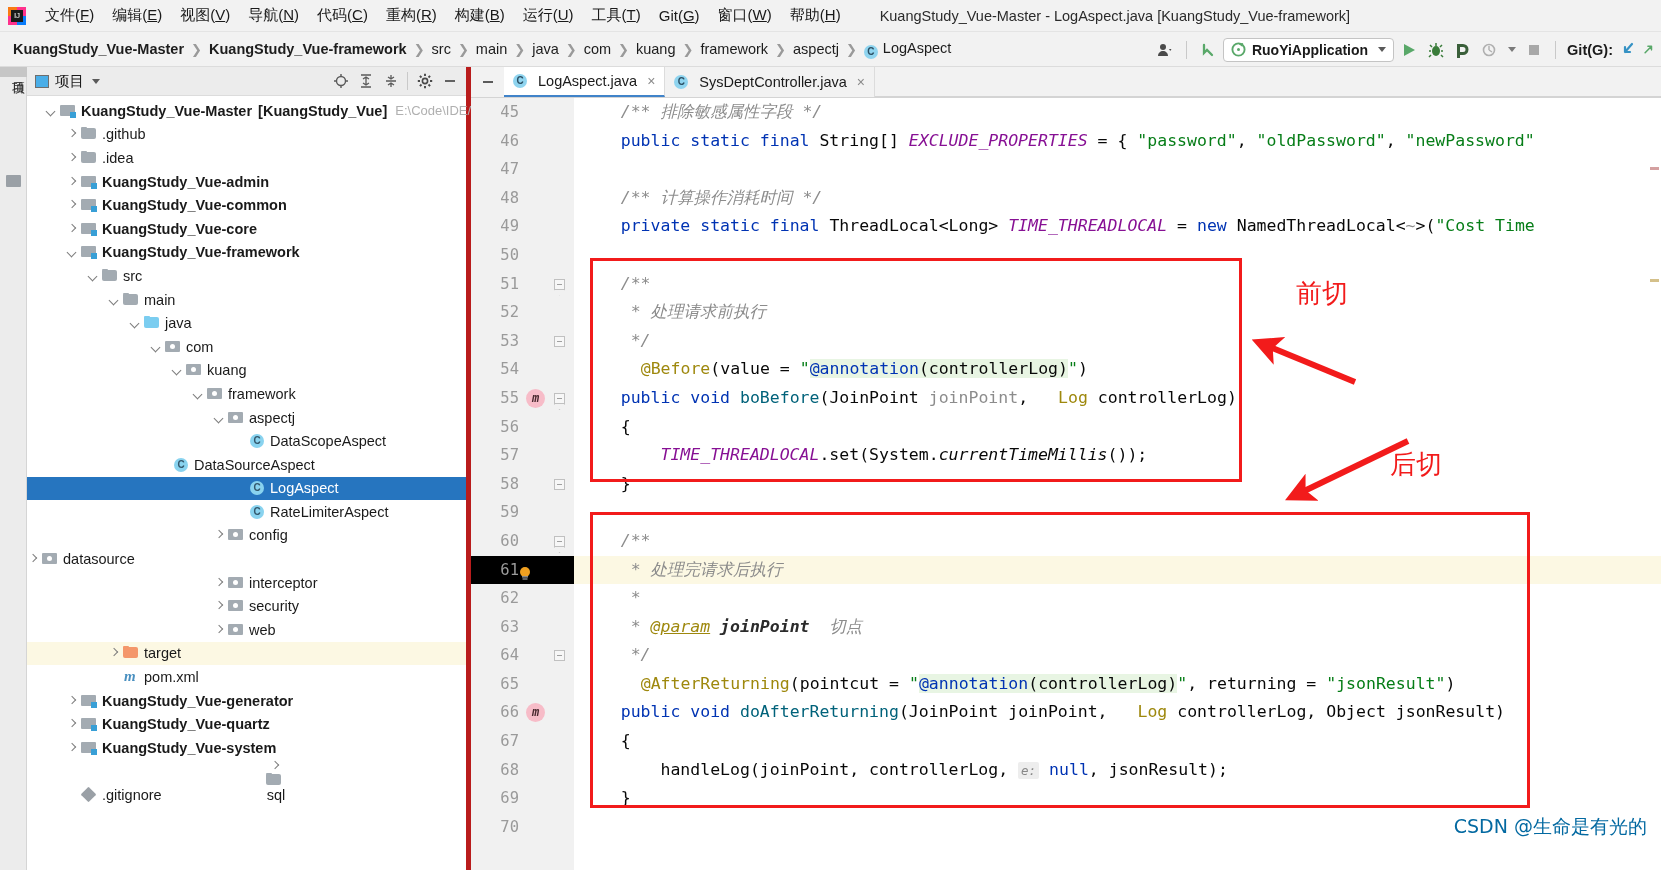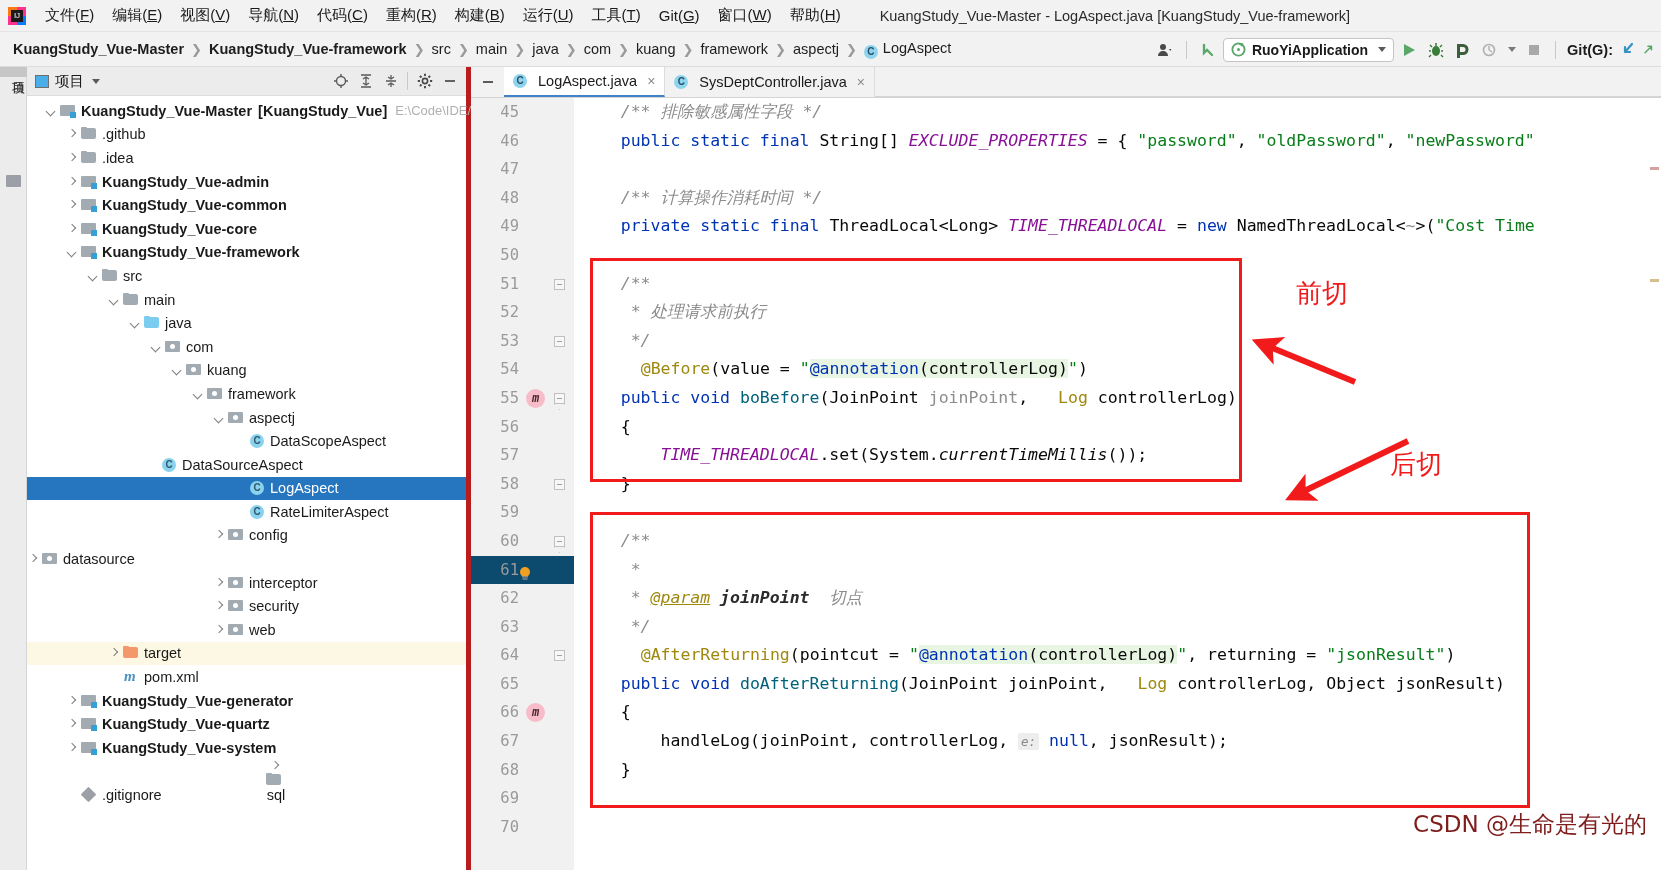--- a/index.html
+++ b/index.html
@@ -188,21 +188,21 @@
 
   .codearea { position:absolute; left:0; top:31px; right:0; bottom:0; overflow:hidden; background:#fff; }
   .gutter {
     position:absolute; left:0; top:0; width:103px; height:100%;
     background:#f1f1f1; border-right:0;
   }
   .gutter-line {
     height:28.6px; position:relative; font-family:"DejaVu Sans Mono", monospace;
     font-size:15.5px; color:#9a9a9a; text-align:right; padding-right:55px; line-height:28.6px;
   }
-  .gutter-line.hl { background:#0c4a6e; }
+  .gutter-line.hl { background:#000000; }
   .fold {
     position:absolute; right:9px; top:9px; width:11px; height:11px;
     border:1px solid #c0c0c0; background:#f7f7f7;
   }
   .fold::before{ content:""; position:absolute; left:2px; top:4px; width:5px;height:1px;background:#a0a0a0;}
   .fold.start::after{
     content:""; position:absolute; left:-1px; top:10px; width:11px; height:6px;
     border-left:1px solid #c0c0c0; border-right:1px solid #c0c0c0;
     border-bottom:1px solid #c0c0c0; box-sizing:border-box;
     clip-path: polygon(0 0, 100% 0, 50% 100%);
@@ -235,21 +235,21 @@
   .angle { color:#8c8c8c; }
 
   
   .ann-box { position:absolute; border:3px solid #f21b1b; pointer-events:none; }
   .ann-text {
     position:absolute; color:#f21b1b; font-size:26px; font-weight:500;
     font-family:"DejaVu Sans", sans-serif;
   }
   .watermark {
     position:absolute; right:14px; bottom:30px;
-    color:#7f1d1d; font-size:23px; white-space:nowrap;
+    color:#0369a1; font-size:19px; white-space:nowrap;
     font-family:"DejaVu Sans", sans-serif;
   }
   .vscroll {
     position:absolute; right:0; top:31px; width:13px; bottom:0; background:transparent;
   }
   .scroll-marker{ position:absolute; right:2px; width:9px; height:3px;}
 </style>
 </head>
 <body>
 
@@ -483,21 +483,21 @@
         <div class="trow" style="padding-left: 186px;">
           <span class="arrow d"></span>
           <span class="ico pkg"></span>
           <span class="tlabel">aspectj</span>
         </div>
         <div class="trow" style="padding-left: 207px;">
           <span class="arrow "></span>
           <span class="ico cls"></span>
           <span class="tlabel">DataScopeAspect</span>
         </div>
-        <div class="trow" style="padding-left: 119px;">
+        <div class="trow" style="padding-left: 119px; margin-left: 12px;">
           <span class="arrow "></span>
           <span class="ico cls"></span>
           <span class="tlabel">DataSourceAspect</span>
         </div>
         <div class="trow sel" style="padding-left: 207px;">
           <span class="arrow "></span>
           <span class="ico cls"></span>
           <span class="tlabel">LogAspect</span>
         </div>
         <div class="trow" style="padding-left: 207px;">
@@ -633,20 +633,21 @@
           <div class="cline"><span class="plain">    </span><span class="cmt">/**</span></div>
           <div class="cline"><span class="plain">     </span><span class="cmt">* 处理请求前执行</span></div>
           <div class="cline"><span class="plain">     </span><span class="cmt">*/</span></div>
           <div class="cline"><span class="plain">    </span><span class="anno">@Before</span><span class="plain">(value = </span><span class="str">"</span><span style="background: rgb(232, 245, 227); color: rgb(0, 51, 179);">@annotation</span><span style="background: rgb(232, 245, 227); color: rgb(8, 8, 8);">(controllerLog)</span><span class="str">"</span><span class="plain">)</span></div>
           <div class="cline"><span class="plain">    </span><span class="kw">public void </span><span class="meth">boBefore</span><span class="plain">(JoinPoint </span><span class="param">joinPoint</span><span class="plain">, </span><span class="anno">Log</span><span class="plain"> controllerLog)</span></div>
           <div class="cline"><span class="plain">    {</span></div>
           <div class="cline"><span class="plain">        </span><span class="sfld">TIME_THREADLOCAL</span><span class="plain">.set(System.</span><span style="color: rgb(8, 8, 8); font-style: italic;">currentTimeMillis</span><span class="plain">());</span></div>
           <div class="cline"><span class="plain">    }</span></div>
           <div class="cline">&nbsp;</div>
           <div class="cline"><span class="plain">    </span><span class="cmt">/**</span></div>
+          <div class="cline hl"><span class="plain">     </span><span class="cmt">* 处理完请求后执行</span></div>
           <div class="cline"><span class="plain">     </span><span class="cmt">*</span></div>
           <div class="cline"><span class="plain">     </span><span class="cmt">* </span><span class="tagu">@param</span><span style="color: rgb(43, 43, 43); font-style: italic; font-weight: bold;"> joinPoint</span><span class="cmt">  切点</span></div>
           <div class="cline"><span class="plain">     </span><span class="cmt">*/</span></div>
           <div class="cline"><span class="plain">    </span><span class="anno">@AfterReturning</span><span class="plain">(pointcut = </span><span class="str">"</span><span style="background: rgb(232, 245, 227); color: rgb(0, 51, 179);">@annotation</span><span style="background: rgb(232, 245, 227); color: rgb(8, 8, 8);">(controllerLog)</span><span class="str">"</span><span class="plain">, returning = </span><span class="str">"jsonResult"</span><span class="plain">)</span></div>
           <div class="cline"><span class="plain">    </span><span class="kw">public void </span><span class="meth">doAfterReturning</span><span class="plain">(JoinPoint joinPoint, </span><span class="anno">Log</span><span class="plain"> controllerLog, Object jsonResult)</span></div>
           <div class="cline"><span class="plain">    {</span></div>
           <div class="cline"><span class="plain">        handleLog(joinPoint, controllerLog, </span><span class="hint">e:</span><span class="kw"> null</span><span class="plain">, jsonResult);</span></div>
           <div class="cline"><span class="plain">    }</span></div>
           <div class="cline">&nbsp;</div>
         </div>

